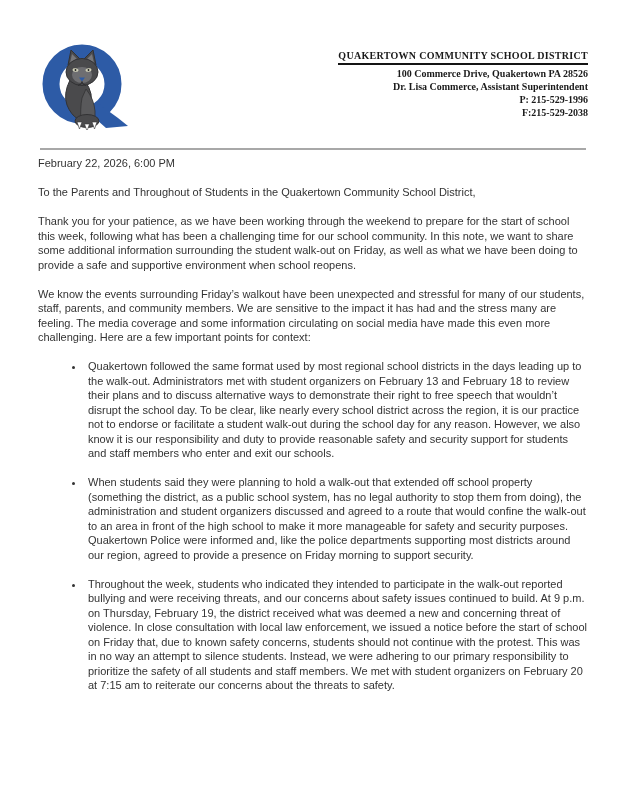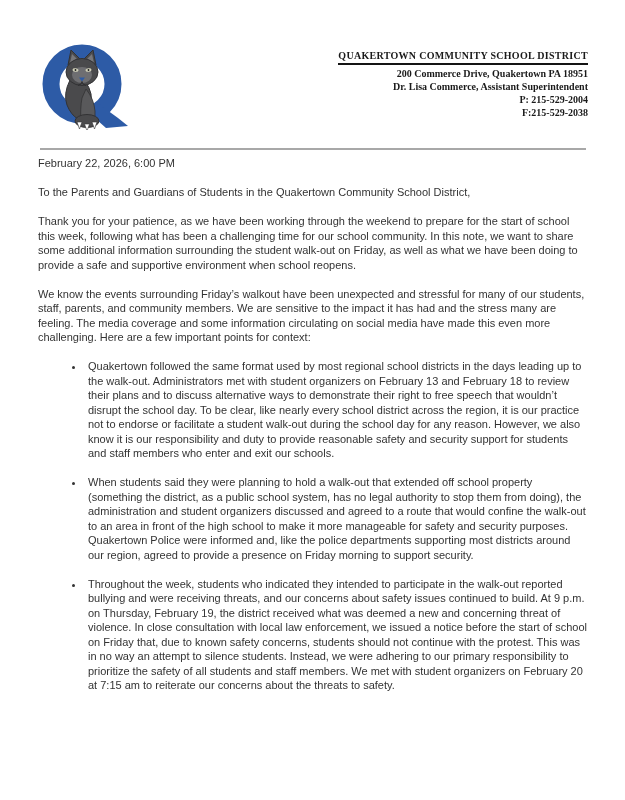--- a/index.html
+++ b/index.html
@@ -100,31 +100,31 @@
       <ellipse cx="49" cy="79" rx="12" ry="6.5" fill="#4a4a4c" stroke="#323234" stroke-width="1"></ellipse>
 
       <polygon points="39,80 44,80 41.5,87" fill="#ffffff" stroke="#323234" stroke-width="0.6"></polygon>
       <polygon points="46.5,82 51.5,82 49,89" fill="#ffffff" stroke="#323234" stroke-width="0.6"></polygon>
       <polygon points="54,80 59,80 56.5,87" fill="#ffffff" stroke="#323234" stroke-width="0.6"></polygon>
     </svg>
   </div>
 
   <div class="letterhead-text">
     <div class="district-name">QUAKERTOWN COMMUNITY SCHOOL DISTRICT</div>
-    <div class="lh-line">200 Commerce Drive, Quakertown PA 18951</div>
+    <div class="lh-line">100 Commerce Drive, Quakertown PA 28526</div>
     <div class="lh-line">Dr. Lisa Commerce, Assistant Superintendent</div>
-    <div class="lh-line">P: 215-529-2004</div>
+    <div class="lh-line">P: 215-529-1996</div>
     <div class="lh-line">F:215-529-2038</div>
   </div>
 
   <div class="rule"></div>
 
   <div class="letter-body">
     <div class="date-line">February 22, 2026, 6:00 PM</div>
-    <div class="salutation">To the Parents and Guardians of Students in the Quakertown Community School District,</div>
+    <div class="salutation">To the Parents and Throughout of Students in the Quakertown Community School District,</div>
     <p>Thank you for your patience, as we have been working through the weekend to prepare for the start of school this week, following what has been a challenging time for our school community. In this note, we want to share some additional information surrounding the student walk-out on Friday, as well as what we have been doing to provide a safe and supportive environment when school reopens.</p>
     <p>We know the events surrounding Friday’s walkout have been unexpected and stressful for many of our students, staff, parents, and community members. We are sensitive to the impact it has had and the stress many are feeling. The media coverage and some information circulating on social media have made this even more challenging. Here are a few important points for context:</p>
     <ul>
       <li>Quakertown followed the same format used by most regional school districts in the days leading up to the walk-out. Administrators met with student organizers on February 13 and February 18 to review their plans and to discuss alternative ways to demonstrate their right to free speech that wouldn’t disrupt the school day. To be clear, like nearly every school district across the region, it is our practice not to endorse or facilitate a student walk-out during the school day for any reason. However, we also know it is our responsibility and duty to provide reasonable safety and security support for students and staff members who enter and exit our schools.</li>
       <li>When students said they were planning to hold a walk-out that extended off school property (something the district, as a public school system, has no legal authority to stop them from doing), the administration and student organizers discussed and agreed to a route that would confine the walk-out to an area in front of the high school to make it more manageable for safety and security purposes. Quakertown Police were informed and, like the police departments supporting most districts around our region, agreed to provide a presence on Friday morning to support security.</li>
       <li>Throughout the week, students who indicated they intended to participate in the walk-out reported bullying and were receiving threats, and our concerns about safety issues continued to build. At 9 p.m. on Thursday, February 19, the district received what was deemed a new and concerning threat of violence. In close consultation with local law enforcement, we issued a notice before the start of school on Friday that, due to known safety concerns, students should not continue with the protest. This was in no way an attempt to silence students. Instead, we were adhering to our primary responsibility to prioritize the safety of all students and staff members. We met with student organizers on February 20 at 7:15 am to reiterate our concerns about the threats to safety.</li>
     </ul>
   </div>
 
 </div>

